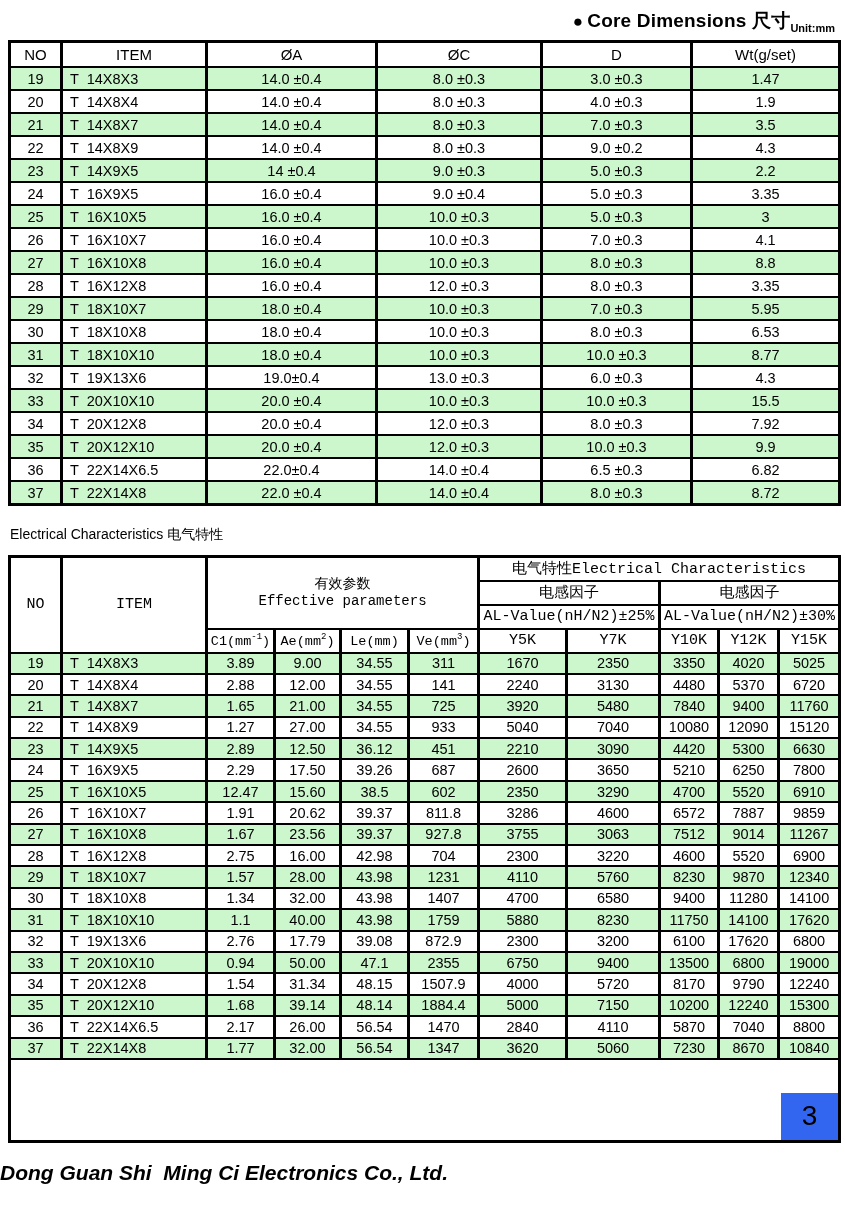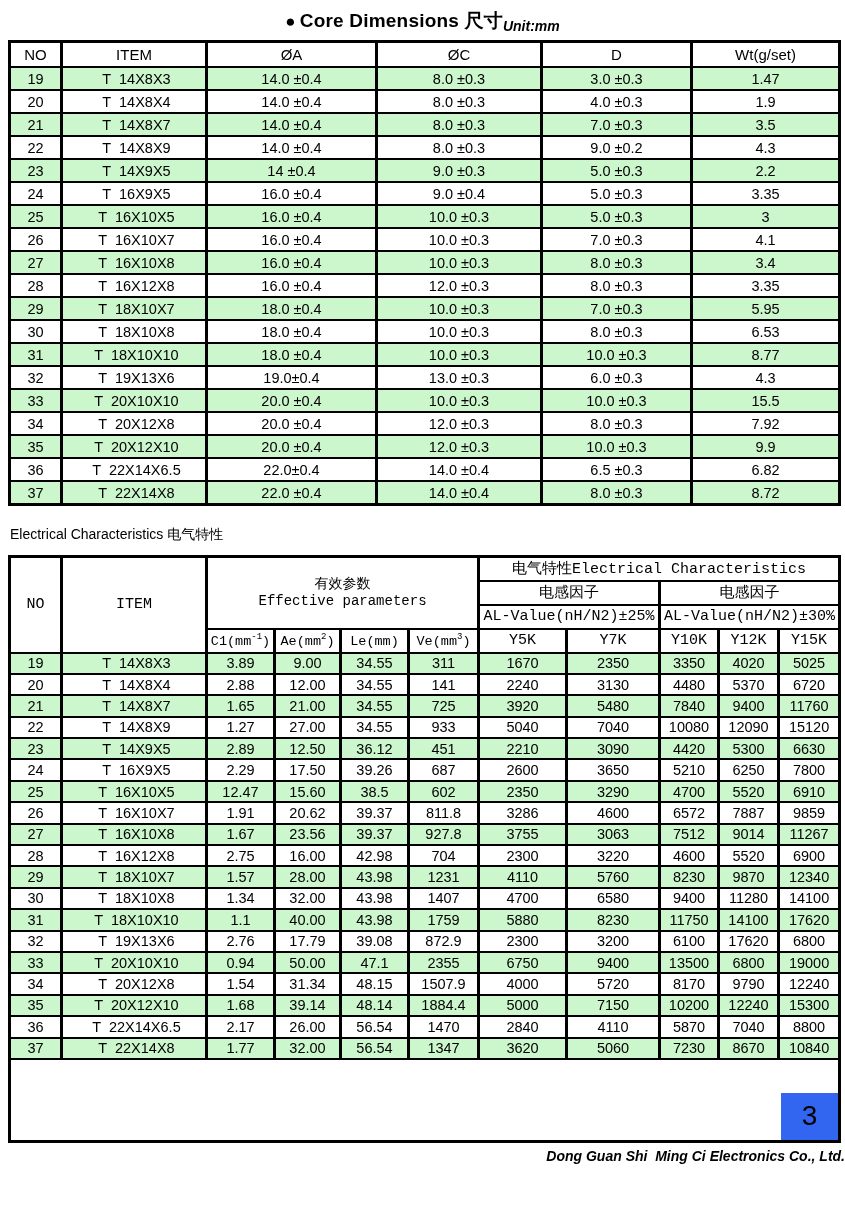--- a/index.html
+++ b/index.html
@@ -7,41 +7,41 @@
     width:845px; height:1212px;
     font-family:"Liberation Sans", sans-serif;
     color:#000;
     position:relative;
     overflow:hidden;
   }
   .page { width:845px; height:1212px; }
 
   
   .top-bar {
-    display:flex; justify-content:center; align-items:flex-end;
+    display:flex; justify-content:flex-end; align-items:flex-end;
     margin:8px 10px 6px 10px; height:26px;
   }
   .core-title { font-size:19px; font-weight:bold; letter-spacing:0.2px; }
   .core-title .bullet { font-size:17px; margin-right:4px; }
-  .unit-label { font-size:14px; font-weight:bold;font-style:italic; }
+  .unit-label { font-size:11px; font-weight:bold; }
 
   
   table { border-collapse:collapse; table-layout:fixed; margin-left:8px; width:830px; }
   table.bordered { border:3px solid #000; }
   th, td { border:2px solid #000; border-left-width:3px; border-right-width:3px; overflow:hidden; }
   td { text-align:center; vertical-align:middle; padding:1px 2px; }
   tr.green td { background:var(--row-green, #ccf7cc); }
 
   
   .t1 th {
     height:21px; font-size:15px; font-weight:normal;
     background:#fff; text-align:center; padding:1px 2px;
   }
   .t1 td { height:19px; font-size:14.5px; }
-  .t1 td.item-cell, .t2 td.item-cell { text-align:center; padding-left:7px; white-space:pre; }
+  .t1 td.item-cell, .t2 td.item-cell { text-align:left; padding-left:7px; white-space:pre; }
 
   
   .elec-title { margin:20px 0 7px 10px; font-size:14px; height:22px; }
 
   
   .t2 thead th {
     font-family:"Liberation Mono","DejaVu Sans Mono",monospace;
     font-weight:normal; background:#fff; text-align:center;
     font-size:15px; padding:0 1px;
   }
@@ -54,22 +54,22 @@
 
   .page-box {
     position:absolute; right:0; bottom:0;
     width:57px; height:47px;
     background:var(--accent-blue, #3366f0);
     display:flex; align-items:center; justify-content:center;
     font-size:28px; color:#000;
   }
 
   .footer {
-    margin-top:5px; text-align:right;
-    font-style:italic; font-weight:bold; font-size:14px; white-space:pre;
+    margin-top:18px; text-align:left;
+    font-style:italic; font-weight:bold; font-size:21px; white-space:pre;
   }
 </style>
 </head>
 <body>
 
 <div class="page">
 
   <div class="top-bar">
     <div class="core-title">
       <span class="bullet">●</span><span>Core Dimensions</span>
@@ -161,21 +161,21 @@
           <td>10.0 ±0.3</td>
           <td>7.0 ±0.3</td>
           <td>4.1</td>
         </tr>
         <tr class="green">
           <td>27</td>
           <td class="item-cell">T  16X10X8</td>
           <td>16.0 ±0.4</td>
           <td>10.0 ±0.3</td>
           <td>8.0 ±0.3</td>
-          <td>3.4</td>
+          <td>8.8</td>
         </tr>
         <tr>
           <td>28</td>
           <td class="item-cell">T  16X12X8</td>
           <td>16.0 ±0.4</td>
           <td>12.0 ±0.3</td>
           <td>8.0 ±0.3</td>
           <td>3.35</td>
         </tr>
         <tr class="green">

